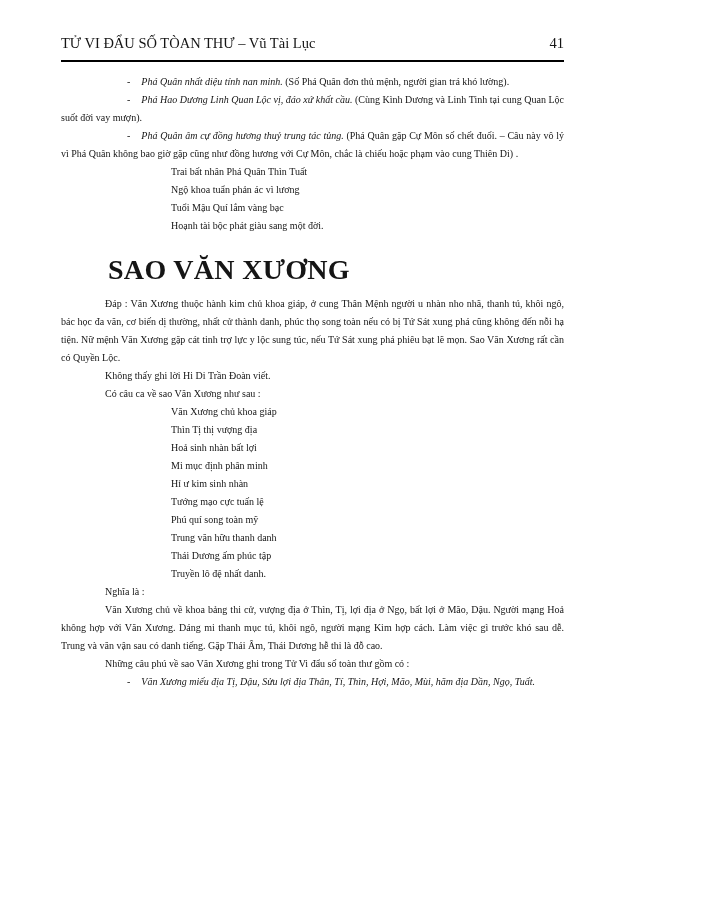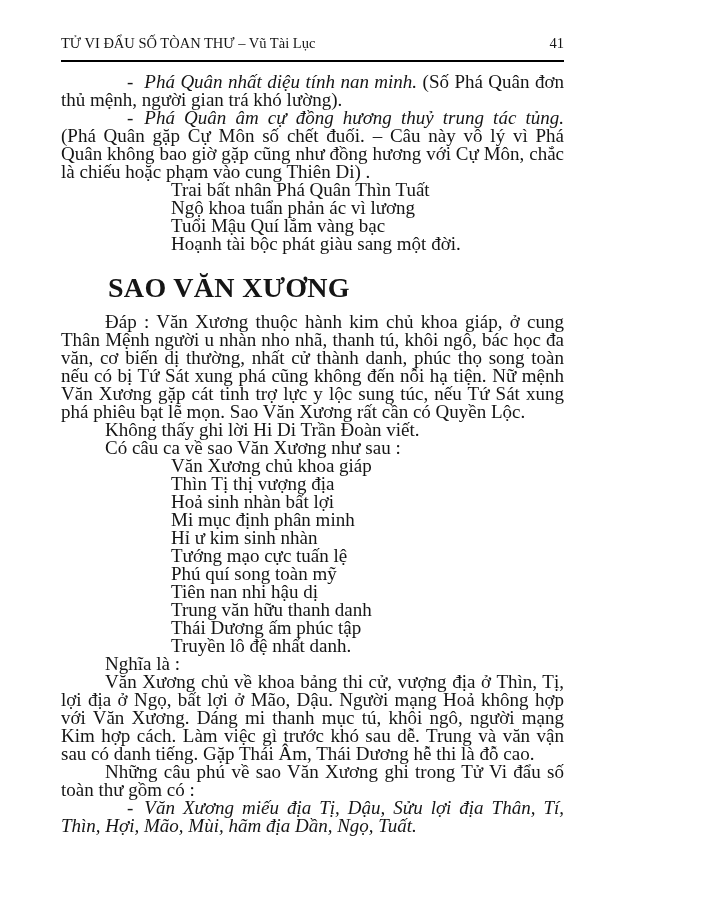--- a/index.html
+++ b/index.html
@@ -28,21 +28,21 @@
   .rule {
     border: none;
     border-top: 2px solid #000000;
     margin: 8px 0 0 0;
   }
   .body-text {
     margin-top: 11px;
   }
   p {
     margin: 0;
-    font-size: 19px;
+    font-size: 10px;
     line-height: 18px;
     text-align: justify;
   }
   p.indent { text-indent: 44px; }
   p.bullet { text-indent: 66px; }
   .dash { margin-right: 11px; }
   .ital { font-style: italic; }
   .verse { padding-left: 110px; }
   .verse p { text-align: left; }
   h1.section-heading {
@@ -61,20 +61,21 @@
   <div class="header-row">
     <span>TỬ VI ĐẨU SỐ TÒAN THƯ – Vũ Tài Lục</span>
     <span>41</span>
   </div>
   <hr class="rule">
 
   <div class="body-text">
 
     <p class="bullet"><span class="dash">-</span><span class="ital">Phá Quân nhất diệu tính nan minh.</span><span> (Số Phá Quân đơn thủ mệnh, người gian trá khó lường).</span></p>
 
+    <p class="bullet"><span class="dash">-</span><span class="ital">Phá Hao Dương Linh Quan Lộc vị, đáo xứ khất cầu.</span><span> (Cùng Kình Dương và Linh Tinh tại cung Quan Lộc suốt đời vay mượn).</span></p>
 
     <p class="bullet"><span class="dash">-</span><span class="ital">Phá Quân âm cự đồng hương thuỷ trung tác tủng.</span><span> (Phá Quân gặp Cự Môn số chết đuối. – Câu này vô lý vì Phá Quân không bao giờ gặp cũng như đồng hương với Cự Môn, chắc là chiếu hoặc phạm vào cung Thiên Di) .</span></p>
 
 
     <div class="verse">
       <p>Trai bất nhân Phá Quân Thìn Tuất</p>
       <p>Ngộ khoa tuẩn phản ác vì lương</p>
       <p>Tuổi Mậu Quí lắm vàng bạc</p>
       <p>Hoạnh tài bộc phát giàu sang một đời.</p>
     </div>
@@ -86,21 +87,20 @@
     <p class="indent">Có câu ca về sao Văn Xương như sau :</p>
 
     <div class="verse">
       <p>Văn Xương chủ khoa giáp</p>
       <p>Thìn Tị thị vượng địa</p>
       <p>Hoả sinh nhàn bất lợi</p>
       <p>Mi mục định phân minh</p>
       <p>Hỉ ư kim sinh nhàn</p>
       <p>Tướng mạo cực tuấn lệ</p>
       <p>Phú quí song toàn mỹ</p>
-      <p>Tiên nan nhi hậu dị</p>
       <p>Trung văn hữu thanh danh</p>
       <p>Thái Dương ấm phúc tập</p>
       <p>Truyền lô đệ nhất danh.</p>
     </div>
 
     <p class="indent">Nghĩa là :</p>
     <p class="indent">Văn Xương chủ về khoa bảng thi cử, vượng địa ở Thìn, Tị, lợi địa ở Ngọ, bất lợi ở Mão, Dậu. Người mạng Hoả không hợp với Văn Xương. Dáng mi thanh mục tú, khôi ngô, người mạng Kim hợp cách. Làm việc gì trước khó sau dễ. Trung và văn vận sau có danh tiếng. Gặp Thái Âm, Thái Dương hễ thi là đỗ cao.</p>
     <p class="indent">Những câu phú về sao Văn Xương ghi trong Tử Vi đẩu số toàn thư gồm có :</p>
 
     <p class="bullet"><span class="dash">-</span><span class="ital">Văn Xương miếu địa Tị, Dậu, Sửu lợi địa Thân, Tí, Thìn, Hợi, Mão, Mùi, hãm địa Dần, Ngọ, Tuất.</span></p>

